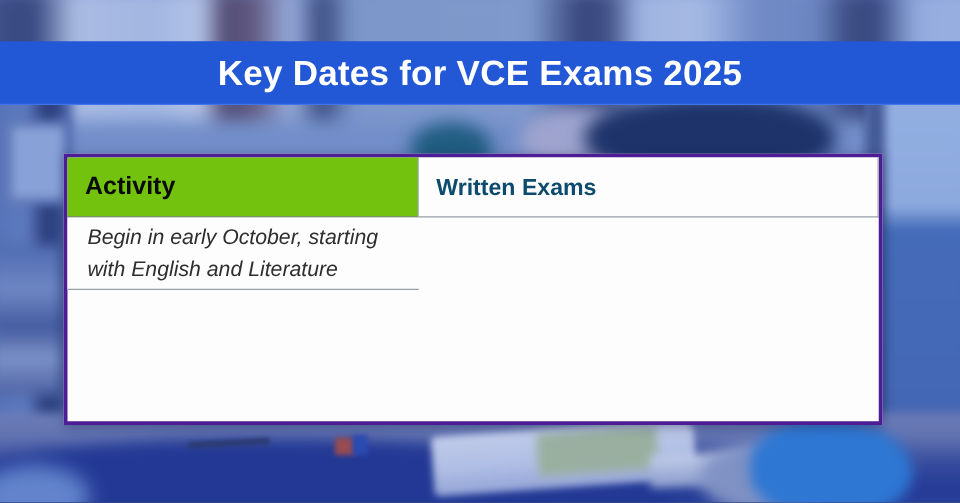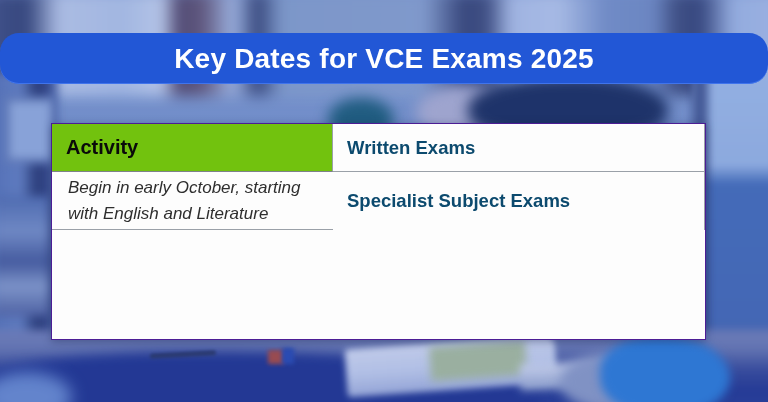--- a/index.html
+++ b/index.html
@@ -113,33 +113,32 @@
   }
   .bg-tint{
     inset:0;background:rgba(46,84,188,0.18);
   }
   
   .banner{
     position:absolute;left:0;top:33px;width:768px;height:51px;
     background:var(--c-banner,#2257d6);
     display:flex;align-items:center;justify-content:center;
     box-shadow:0 -1px 0 rgba(90,140,255,.55) inset;
-    border-radius:19px;
   }
   .banner-title{
     color:#ffffff;font-size:28px;font-weight:bold;letter-spacing:.2px;
   }
   
   .exam-table{
     position:absolute;left:51px;top:123px;width:655px;height:217px;
     display:grid;
     grid-template-columns:281px 1fr;
     grid-template-rows:48px 58px 56px 55px;
     background:#fdfdfd;
-    border:1px solid #4c1d95;
+    border:3px solid #4c1d95;
     box-sizing:border-box;
     box-shadow:0 2px 8px rgba(20,30,70,.35);
   }
   .cell{
     box-sizing:border-box;
     display:flex;align-items:center;
     border-bottom:1px solid #9aa0a8;
     padding:4px 10px 4px 14px;
     background:#fdfdfd;
   }
@@ -191,16 +190,15 @@
     <div class="banner-title">Key Dates for VCE Exams 2025</div>
   </div>
 
   <div class="exam-table">
     <div class="cell head col1">Activity</div>
 
     <div class="cell activity col1">Written Exams</div>
     <div class="cell detail col2">Begin in early October, starting with English and Literature</div>
 
 
-    <div class="cell activity col1 last">Specialist Subject Exams</div>
   </div>
 
 </div>
 
 </body></html>

